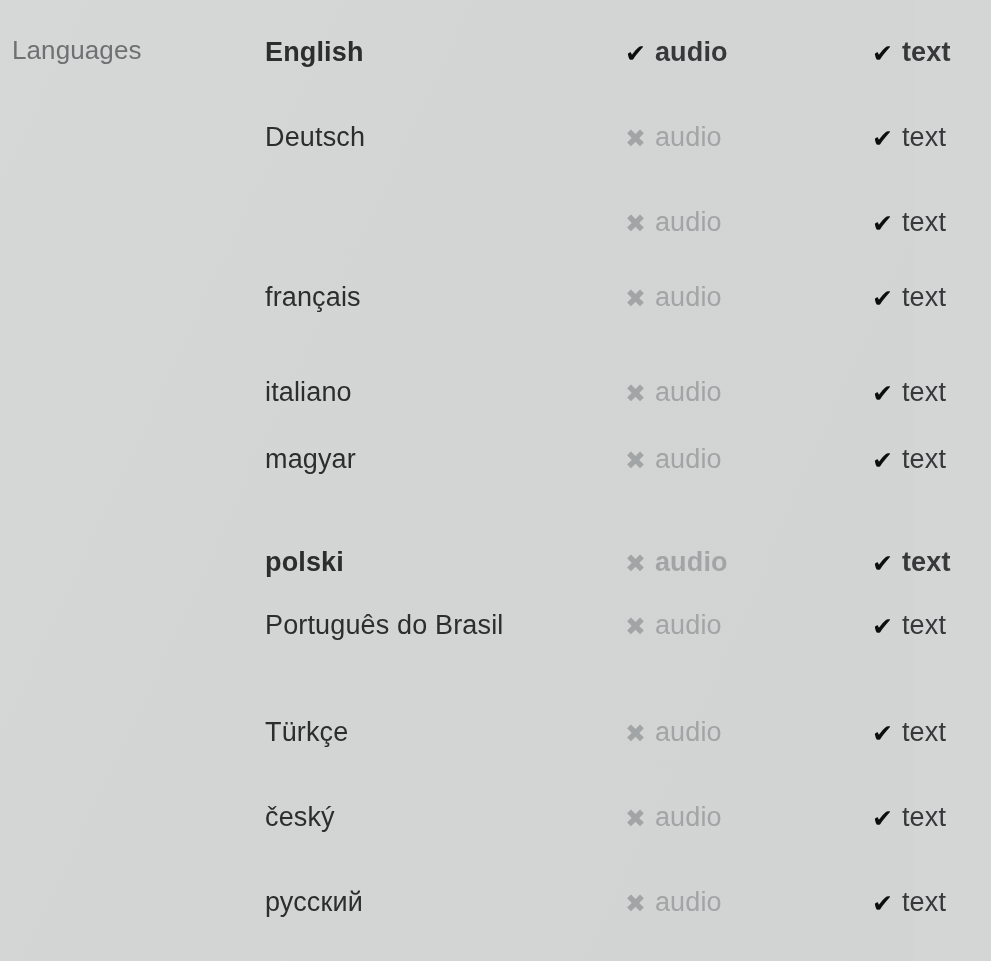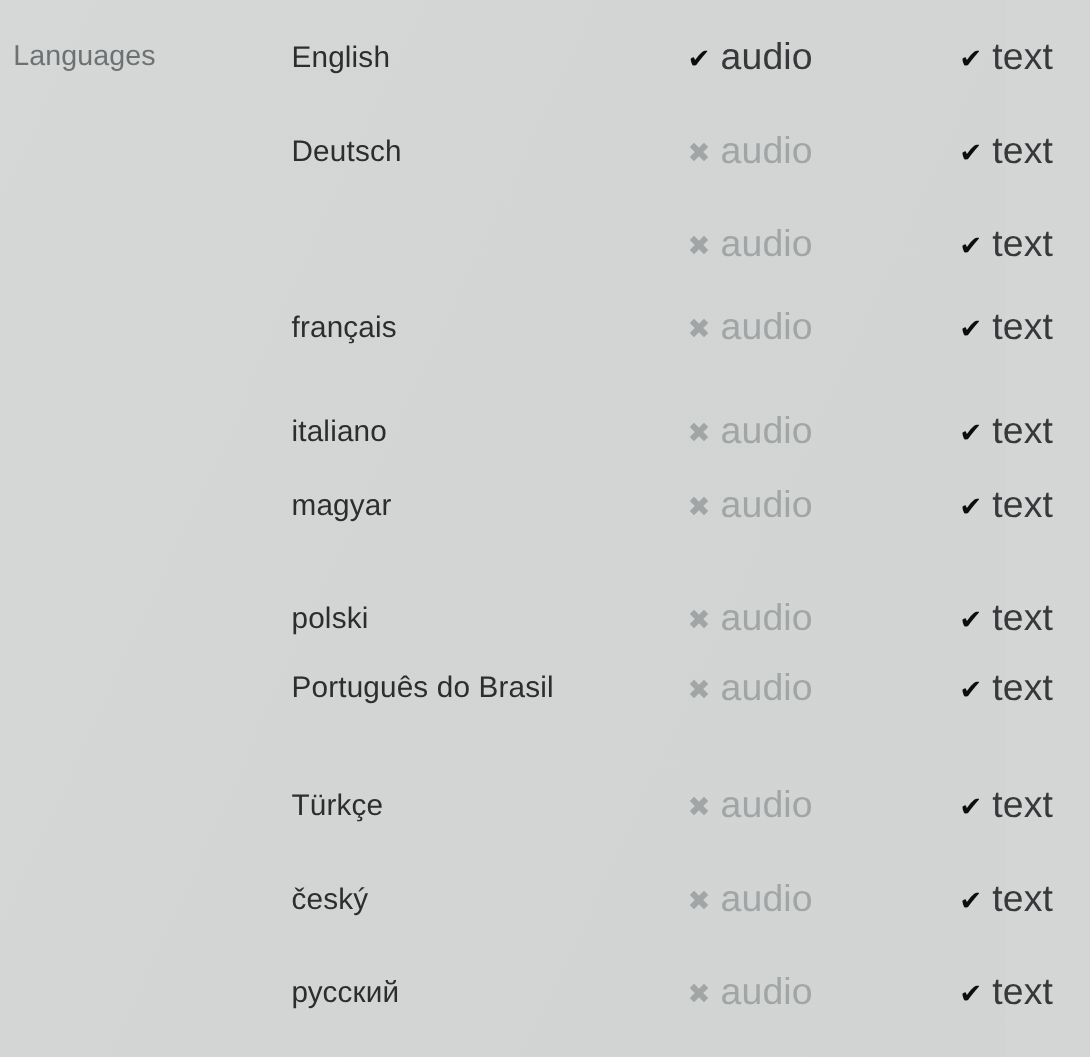--- a/index.html
+++ b/index.html
@@ -80,41 +80,41 @@
     display: inline-block;
     font-size: 25px;
     line-height: 1;
     margin-right: 9px;
     position: relative;
     top: 1px;
     font-family: "DejaVu Sans", "Liberation Sans", sans-serif;
   }
 
   .flag-label {
-    font-size: 34px;
+    font-size: 27px;
     letter-spacing: 0.15px;
   }
 
   
   .state-on .flag-icon  { color: #0d0d0d; }
   .state-on .flag-label { color: #36383a; }
 
   
   .state-off .flag-icon  { color: #a2a5a5; }
   .state-off .flag-label { color: #a2a5a5; }
 </style>
 </head>
 <body>
 
 <div id="lang-panel">
 
   <div class="section-label">Languages</div>
 
   <div class="rows" id="rows-container">
-      <div class="lang-row" style="top: 22px;">
+      <div class="lang-row" style="top: 22px; font-weight: bold;">
         <div class="col-name">English</div>
         <div class="col-flag col-audio state-on">
           <span class="flag-icon">✔</span>
           <span class="flag-label">audio</span>
         </div>
         <div class="col-flag col-text state-on">
           <span class="flag-icon">✔</span>
           <span class="flag-label">text</span>
         </div>
       </div>
@@ -165,21 +165,21 @@
         <div class="col-name">magyar</div>
         <div class="col-flag col-audio state-off">
           <span class="flag-icon">✖</span>
           <span class="flag-label">audio</span>
         </div>
         <div class="col-flag col-text state-on">
           <span class="flag-icon">✔</span>
           <span class="flag-label">text</span>
         </div>
       </div>
-      <div class="lang-row" style="top: 532px;">
+      <div class="lang-row" style="top: 532px; font-weight: bold;">
         <div class="col-name">polski</div>
         <div class="col-flag col-audio state-off">
           <span class="flag-icon">✖</span>
           <span class="flag-label">audio</span>
         </div>
         <div class="col-flag col-text state-on">
           <span class="flag-icon">✔</span>
           <span class="flag-label">text</span>
         </div>
       </div>

